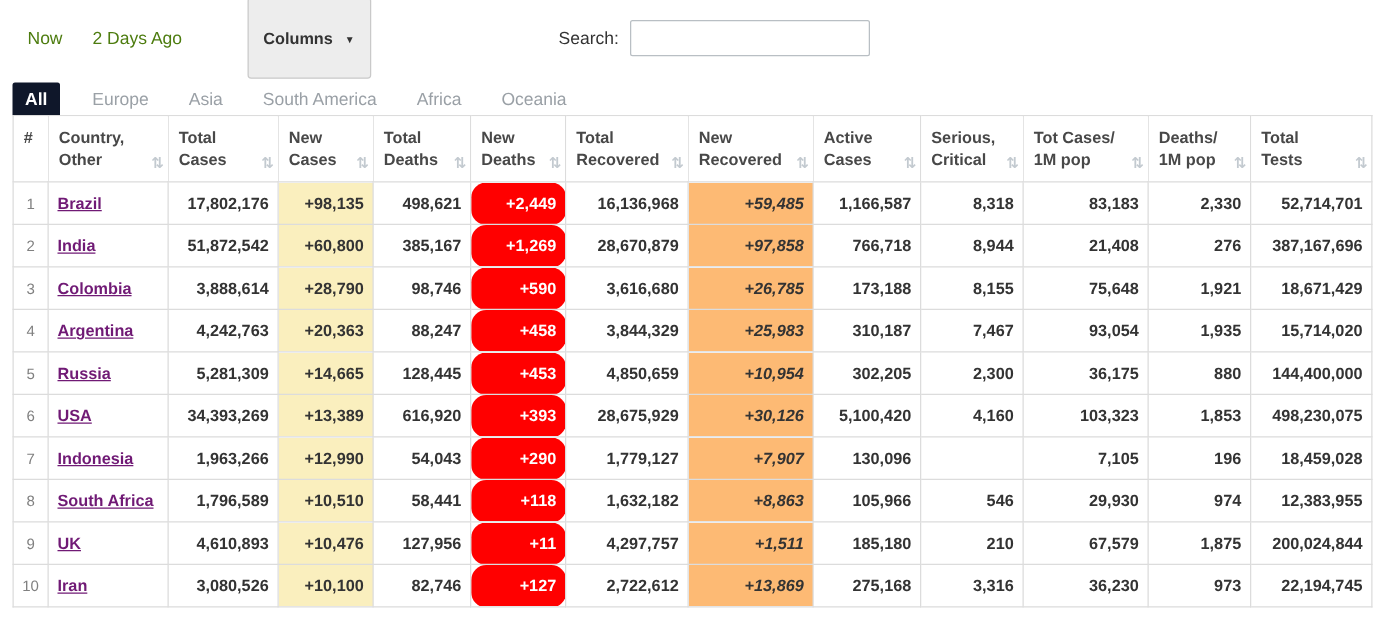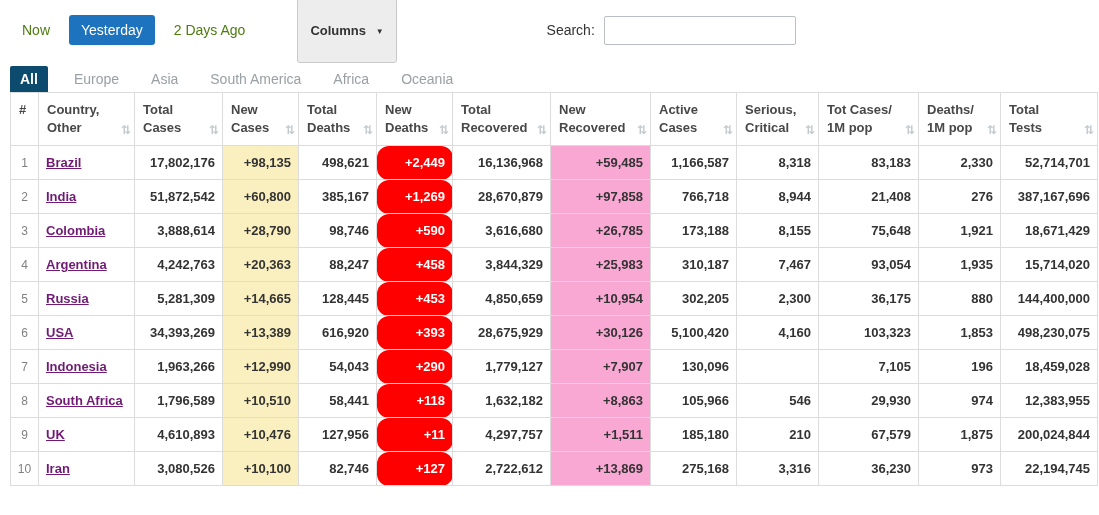--- a/index.html
+++ b/index.html
@@ -31,21 +31,21 @@
     padding: 0 8px; font-size: 13px; font-family: inherit; outline: none;
   }
 
   
   .region-tabs { display: flex; align-items: center; margin-top: 18px; }
   .region-tab {
     font-size: 14px; color: #9aa0a6; padding: 5px 10px; margin-right: 12px;
     cursor: pointer; white-space: nowrap;
   }
   .region-tab.active {
-    background: #0c4a6e; color: #fff; font-weight: bold; border-radius: 2px 2px 0 0;
+    background: #0f172a; color: #fff; font-weight: bold; border-radius: 2px 2px 0 0;
     margin-right: 16px;
   }
 
   
   table { border-collapse: collapse; width: 1087px; table-layout: fixed; background: #fff; }
   th, td { border: 1px solid #dcdcdc; }
   th {
     text-align: left; vertical-align: top; padding: 8px 5px 8px 8px;
     font-size: 13px; font-weight: bold; color: #484848; position: relative;
     background: #fff;
@@ -58,31 +58,30 @@
   td {
     padding: 9px 7px; font-size: 13px; text-align: right;
     white-space: nowrap; overflow: hidden; color: #333;
   }
   tbody tr:not(.world) td { font-weight: bold; }
   td.rank { text-align: center; color: #808080; font-size: 12px; font-weight: normal !important; padding: 9px 2px; }
   td.country { text-align: left; }
   .country-link { color: #701a75; text-decoration: underline; cursor: pointer; }
   td.new-cases { background: #faefbe; }
   td.new-deaths { background: #ff0000; color: #fff; border-radius: 12px; }
-  td.new-recovered { background: #f9a8d4; }
+  td.new-recovered { background: #fdba74; font-style: italic; }
   tr.world td { background: #e2e2e2; font-weight: normal; color: #3d3d3d; border-color: #cfcfcf; }
 </style>
 </head>
 <body>
 
 <div class="page">
 
   <div class="toolbar">
     <span class="time-tab">Now</span>
-    <span class="time-tab active">Yesterday</span>
     <span class="time-tab">2 Days Ago</span>
     <button class="columns-btn">
       <span>Columns</span>
       <span class="caret">▼</span>
     </button>
     <div class="search-wrap">
       <span class="search-label">Search:</span>
       <input class="search-input" type="text" value="" style="">
     </div>
   </div>

